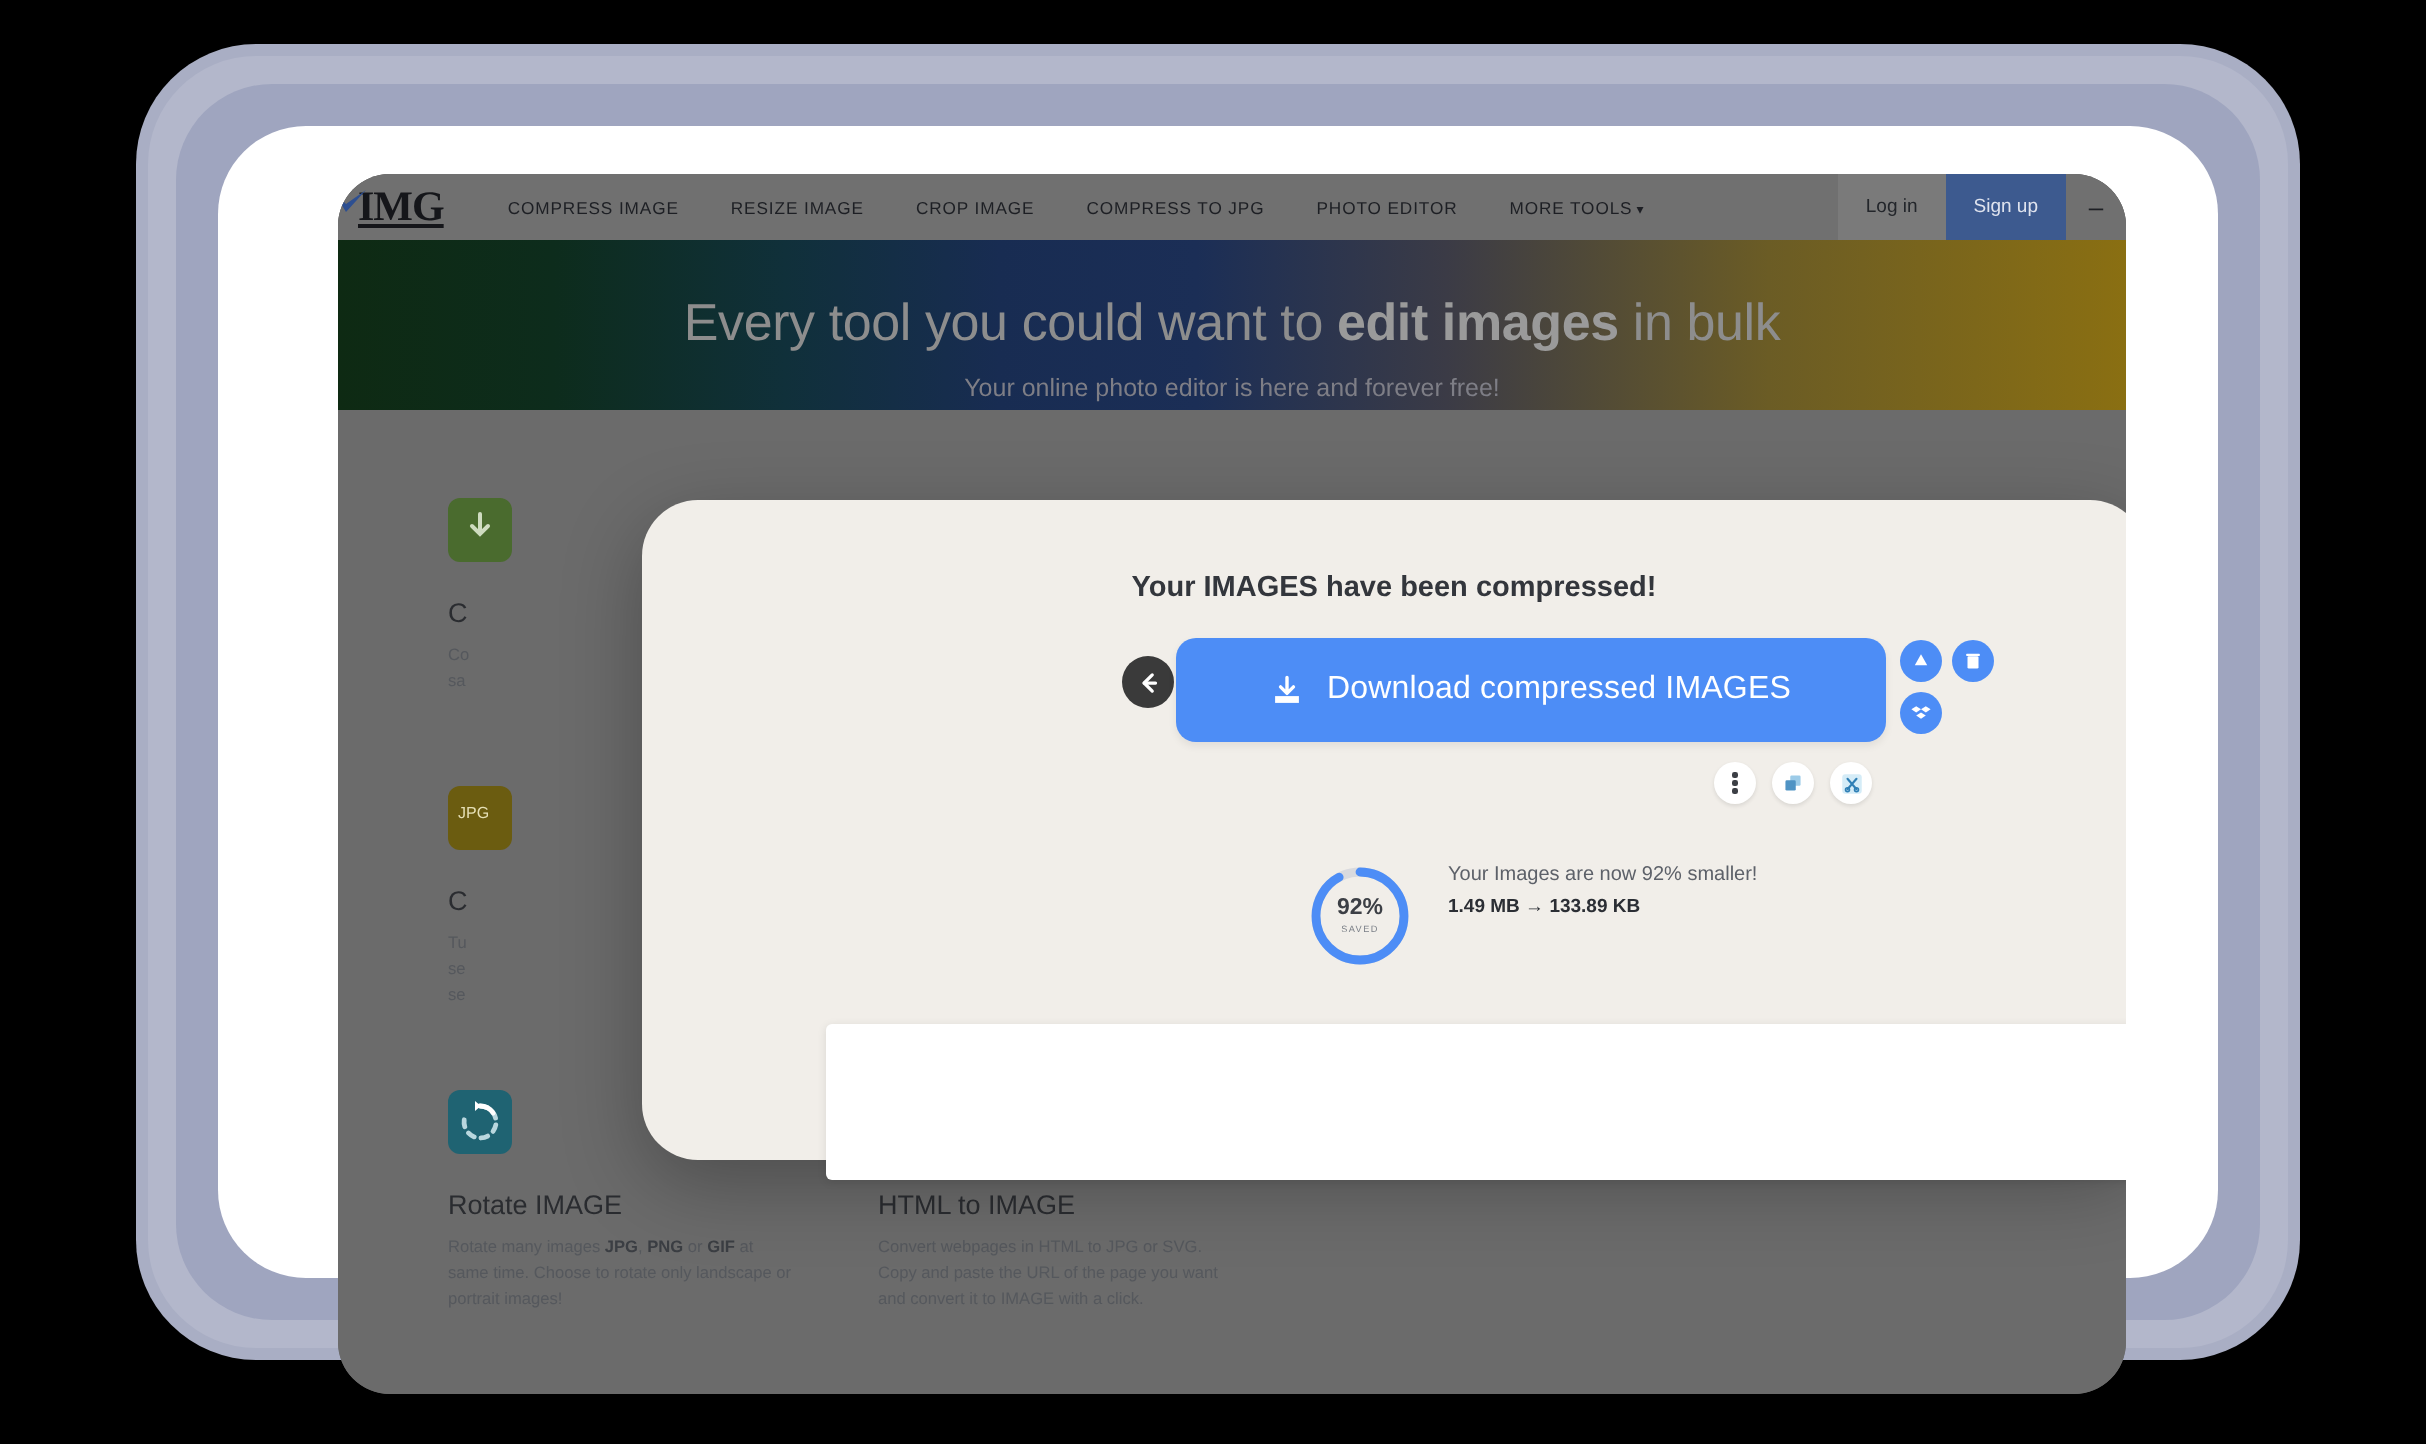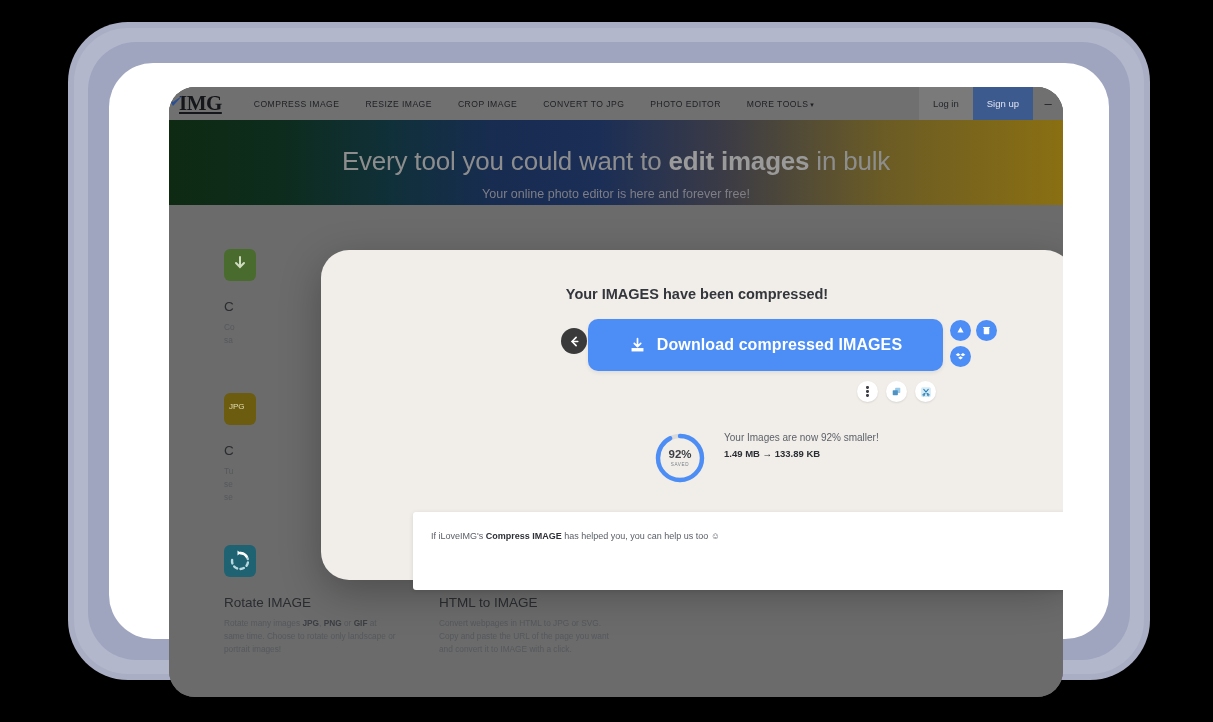--- a/index.html
+++ b/index.html
@@ -140,21 +140,21 @@
     background: #3a3a3a; cursor: pointer;
     display: flex; align-items: center; justify-content: center;
   }
   #download-btn {
     position: absolute; left: 267px; top: 0;
     width: 355px; height: 52px; border-radius: 10px;
     background: #4d8df6; cursor: pointer;
     display: flex; align-items: center; justify-content: center; gap: 11px;
     box-shadow: 0 2px 4px rgba(0,0,0,0.07);
   }
-  #download-label { font-size: 16px; font-weight: 700; color: #fff; letter-spacing: 0.1px; }
+  #download-label { font-size: 16px; font-weight: 400; color: #fff; letter-spacing: 0.1px; }
 
   .cloud-btn {
     position: absolute; width: 21px; height: 21px; border-radius: 50%;
     background: #4d8df6; cursor: pointer;
     display: flex; align-items: center; justify-content: center;
   }
   #gdrive-btn { left: 629px; top: 1px; }
   #trash-btn  { left: 655px; top: 1px; }
   #dropbox-btn{ left: 629px; top: 27px; }
 
@@ -215,21 +215,21 @@
                 <svg class="swoosh" viewBox="0 0 16 14">
                   <path d="M0 1 L6 11 L16 0 L6 7 Z" fill="#2d4f91"></path>
                 </svg>
                 <span>IMG</span>
               </div>
 
               <div class="nav-links">
                 <div class="nav-link"><span>COMPRESS IMAGE</span></div>
                 <div class="nav-link"><span>RESIZE IMAGE</span></div>
                 <div class="nav-link"><span>CROP IMAGE</span></div>
-                <div class="nav-link"><span>CONVERT TO JPG</span></div>
+                <div class="nav-link"><span>COMPRESS TO JPG</span></div>
                 <div class="nav-link"><span>PHOTO EDITOR</span></div>
                 <div class="nav-link">
                   <span>MORE TOOLS</span><span class="caret">▾</span>
                 </div>
               </div>
 
               <div id="nav-right">
                 <div id="login-btn">
                     <span>Log in</span>
                   </div>
@@ -375,21 +375,20 @@
                     <div class="s">SAVED</div>
                   </div>
                 </div>
                 <div>
                   <div id="stat-line1">Your Images are now 92% smaller!</div>
                   <div id="stat-line2"><span>1.49 MB</span> <span>→</span> <span>133.89 KB</span></div>
                 </div>
               </div>
 
               <div id="thanks">
-                <div id="thanks-sub"><span>If iLoveIMG's </span><b>Compress IMAGE</b><span> has helped you, you can help us too ☺</span></div>
               </div>
 
             </div>
 
           </div>
         </div>
 
       </div>
     </div>
   </div>

